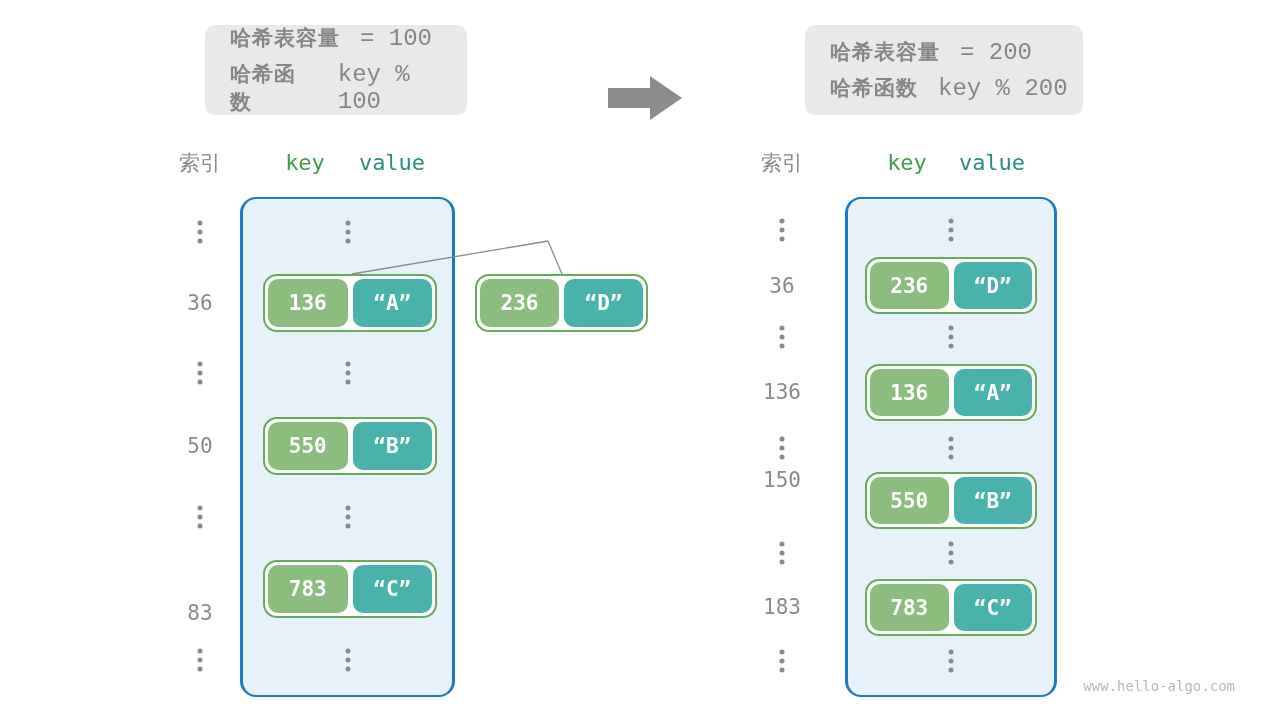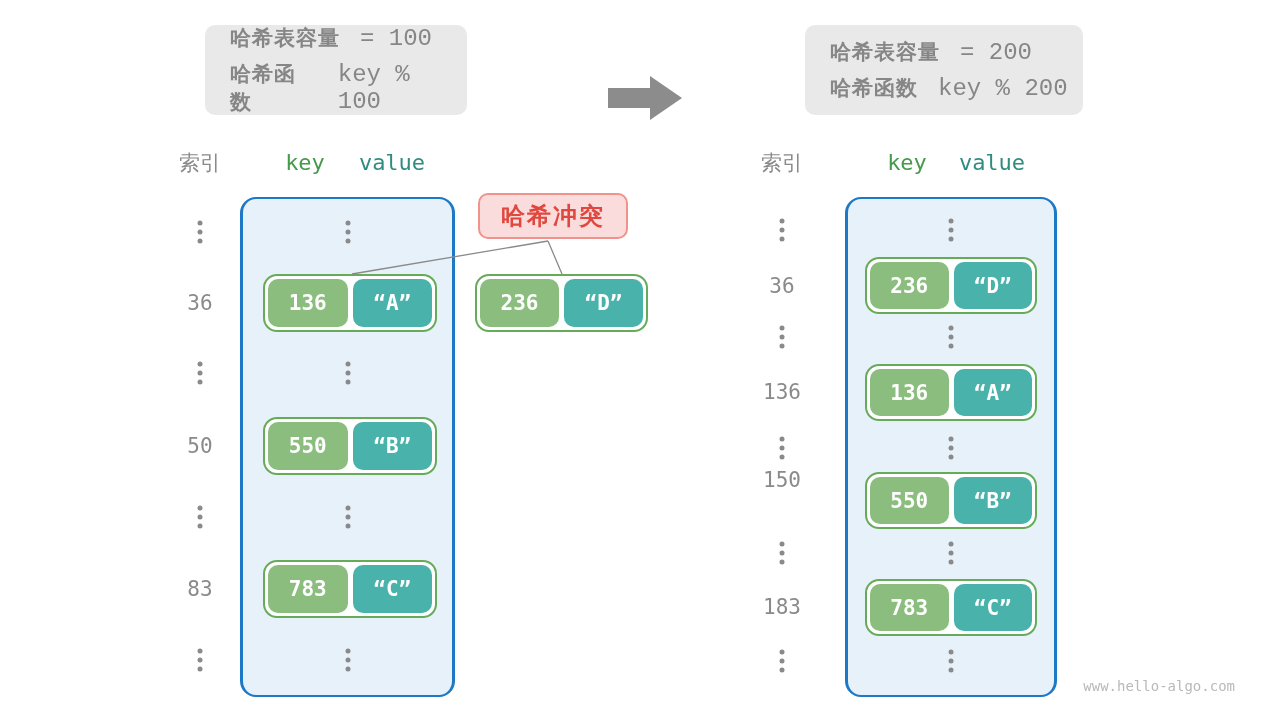--- a/index.html
+++ b/index.html
@@ -128,21 +128,21 @@
       <i></i>
       <i></i>
       <i></i>
     </div>
   <div class="idx" style="left:200px;top:446px;">50</div>
   <div class="dots" style="left:200px;top:517px;">
       <i></i>
       <i></i>
       <i></i>
     </div>
-  <div class="idx" style="left:200px;top:589px;text-align:right;">83</div>
+  <div class="idx" style="left:200px;top:613px;text-align:right;">83</div>
   <div class="dots" style="left:200px;top:660px;">
       <i></i>
       <i></i>
       <i></i>
     </div>
 
   <div class="dots" style="left:348px;top:232px;">
       <i></i>
       <i></i>
       <i></i>
@@ -174,21 +174,20 @@
   <div class="pair lpair" style="top:560px;">
     <div class="cell cell-key">783</div>
     <div class="cell cell-val">“C”</div>
   </div>
 
   <div class="pair" style="left:475px;top:274px;width:173px;height:58px;">
     <div class="cell cell-key">236</div>
     <div class="cell cell-val">“D”</div>
   </div>
 
-  <div id="collision-label">哈希冲突</div>
   <svg id="lines-overlay" width="1280" height="720">
     <line x1="548" y1="241" x2="352" y2="274" stroke="#8a8a8a" stroke-width="1.3"></line>
     <line x1="548" y1="241" x2="562" y2="274" stroke="#8a8a8a" stroke-width="1.3"></line>
   </svg>
 
   <div class="dots" style="left:782px;top:230px;">
       <i></i>
       <i></i>
       <i></i>
     </div>

